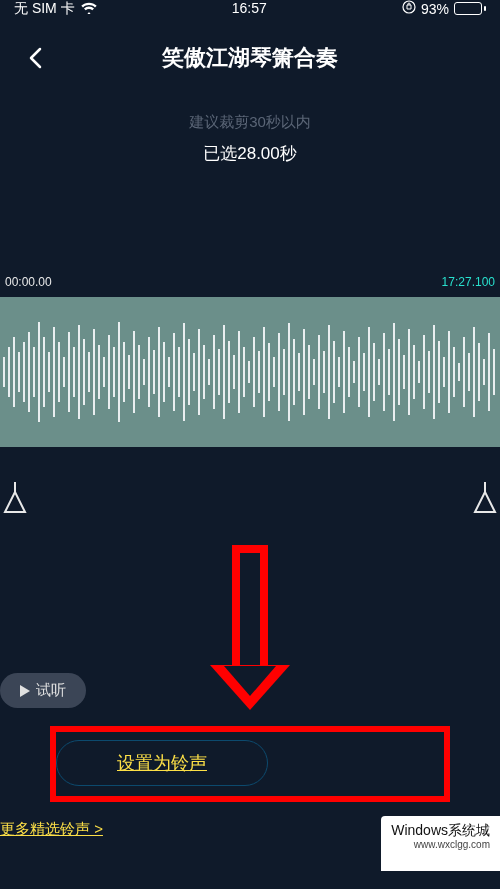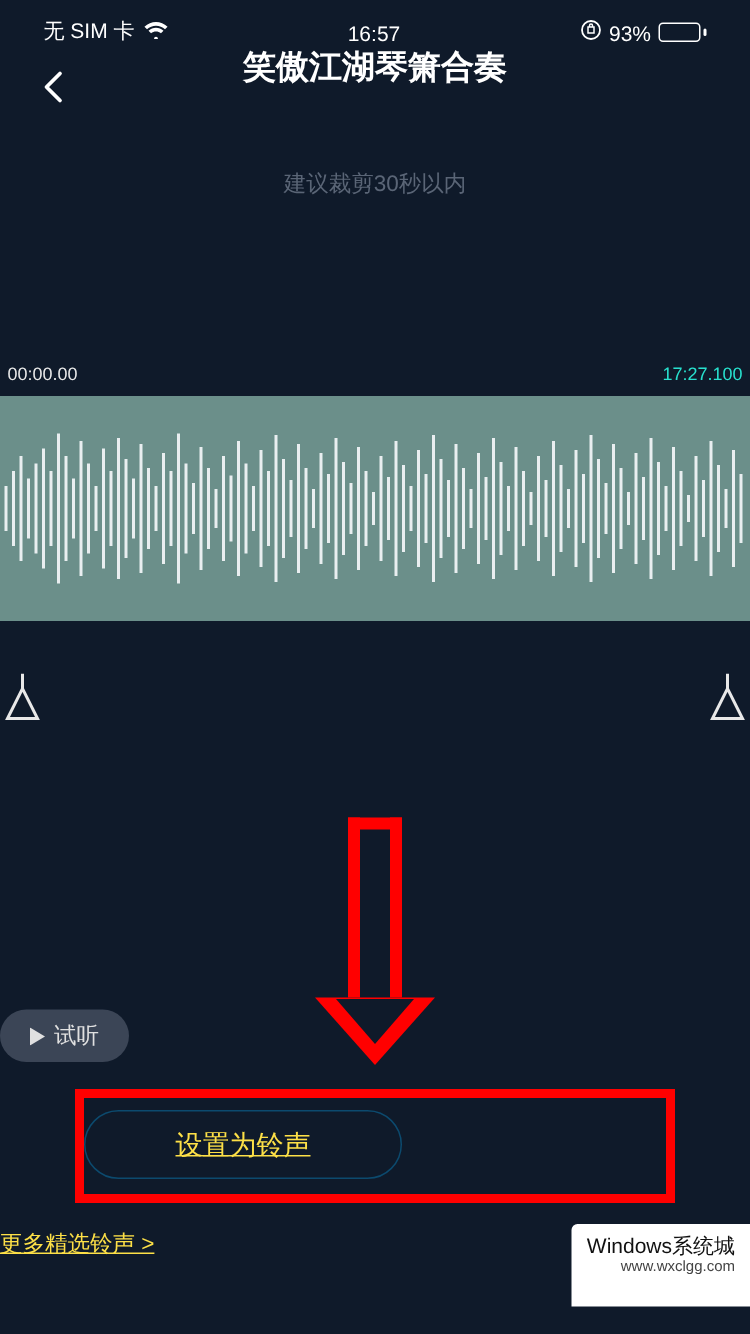--- a/index.html
+++ b/index.html
@@ -9,31 +9,32 @@
       background: #0f1a2a;
       font-family: -apple-system, "PingFang SC", "Hiragino Sans GB", "Microsoft YaHei", sans-serif;
       color: #fff;
       position: relative;
       overflow: hidden;
     }
     .status-bar {
       height: 30px;
       display: flex;
       justify-content: space-between;
-      align-items: flex-end;
-      padding: 0 29px;
+      align-items: flex-start;
+      padding: 0 14px;
       font-size: 14px;
       color: #fff;
     }
     .status-left { display: flex; align-items: center; gap: 6px; }
     .status-right { display: flex; align-items: center; gap: 5px; }
     .wifi-icon { display:inline-block; }
     .nav-bar {
       height: 55px;
       display: flex;
+      align-items: center;
       justify-content: center;
       position: relative;
       padding: 0 20px;
       font-family: Liberation Serif, serif;
     }
     .back-btn {
       position: absolute;
       left: 20px;
       top: 50%;
       transform: translateY(-50%);
@@ -224,20 +225,21 @@
   <div class="back-btn">
     <svg width="14" height="22" viewBox="0 0 14 22">
         <path d="M12 2L3 11l9 9" stroke="#fff" stroke-width="2.5" fill="none" stroke-linecap="round" stroke-linejoin="round"></path>
       </svg>
   </div>
   <div class="page-title">笑傲江湖琴箫合奏</div>
 </div>
 
 <div class="hint-area">
   <div class="trim-hint">建议裁剪30秒以内</div>
+  <div class="selected-duration">已选28.00秒</div>
 </div>
 
 <div class="time-labels">
   <span class="time-start">00:00.00</span>
   <span class="time-end">17:27.100</span>
 </div>
 
 <div class="waveform-box">
   <svg class="wave-svg" viewBox="0 0 500 110" preserveAspectRatio="none">
     <g stroke="#e9eef0" stroke-width="2">

